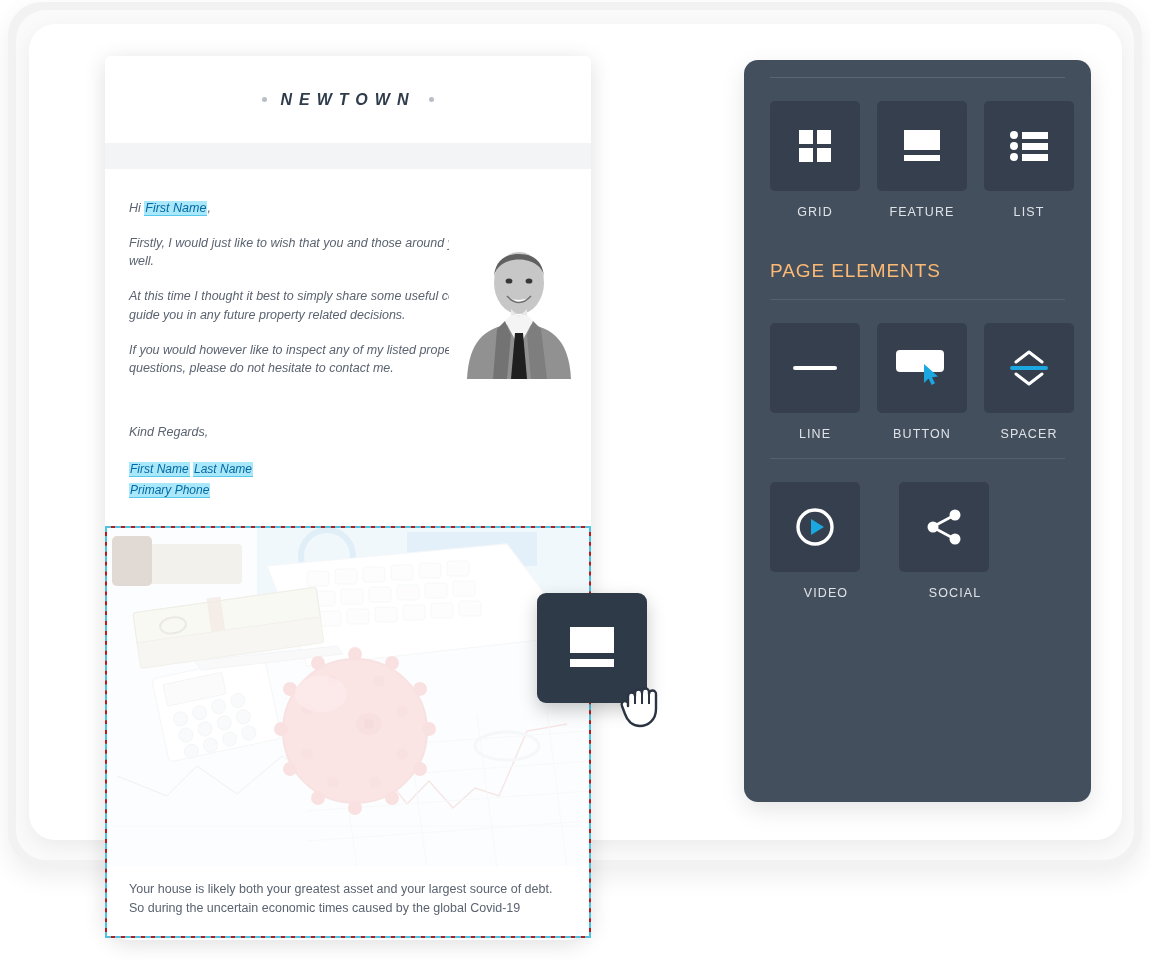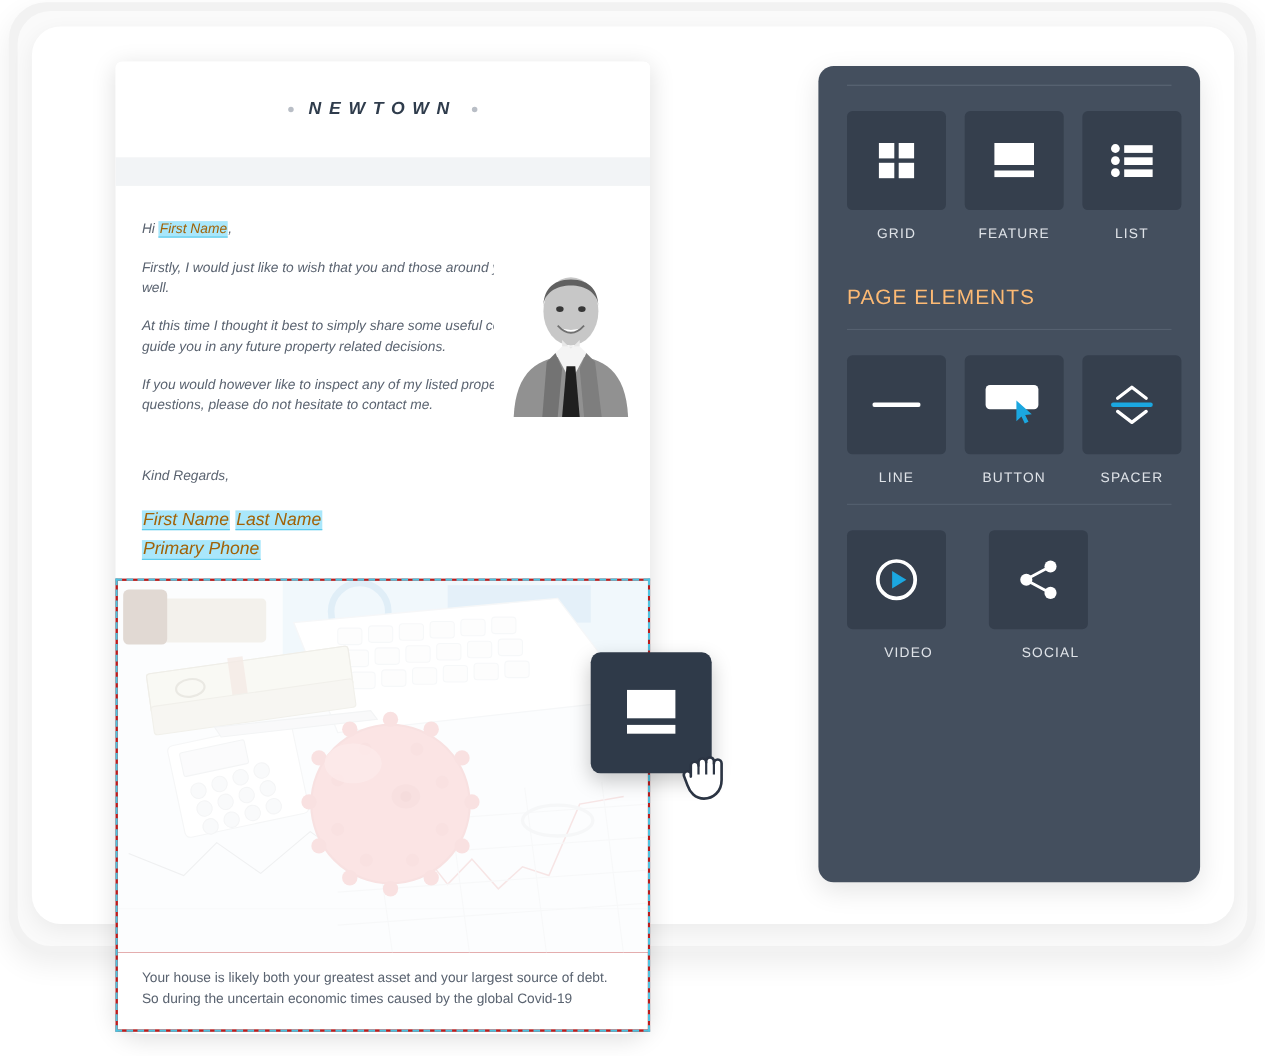--- a/index.html
+++ b/index.html
@@ -53,27 +53,27 @@
     background: #b9bec6; display: inline-block;
   }
   .email-band { height: 26px; background: #f2f4f6; }
 
   .email-body { padding: 30px 24px 8px 24px; position: relative; }
   .email-body p {
     font-size: 12.5px; line-height: 1.45; color: #5a6370;
     margin-bottom: 17px; max-width: 440px;
   }
   .mv {
-    background: #a9e7fb; color: #a16207;
+    background: #a9e7fb; color: #0369a1;
     border-bottom: 1px solid #56c8ea; padding: 0 1px;
   }
   .sig { margin-top: 46px; }
   .sig p { margin-bottom: 20px; }
   .sig-lines { margin-top: 16px; }
-  .sig-lines div { margin-bottom: 4px; font-size: 16px; line-height: 1.45; }
+  .sig-lines div { margin-bottom: 4px; font-size: 12px; line-height: 1.45; }
 
   .portrait {
     position: absolute; right: 2px; top: 60px;
     width: 140px; height: 150px;
     filter: grayscale(1);
   }
   .portrait svg { display: block; width: 100%; height: 100%; }
 
   
   .dropzone {

